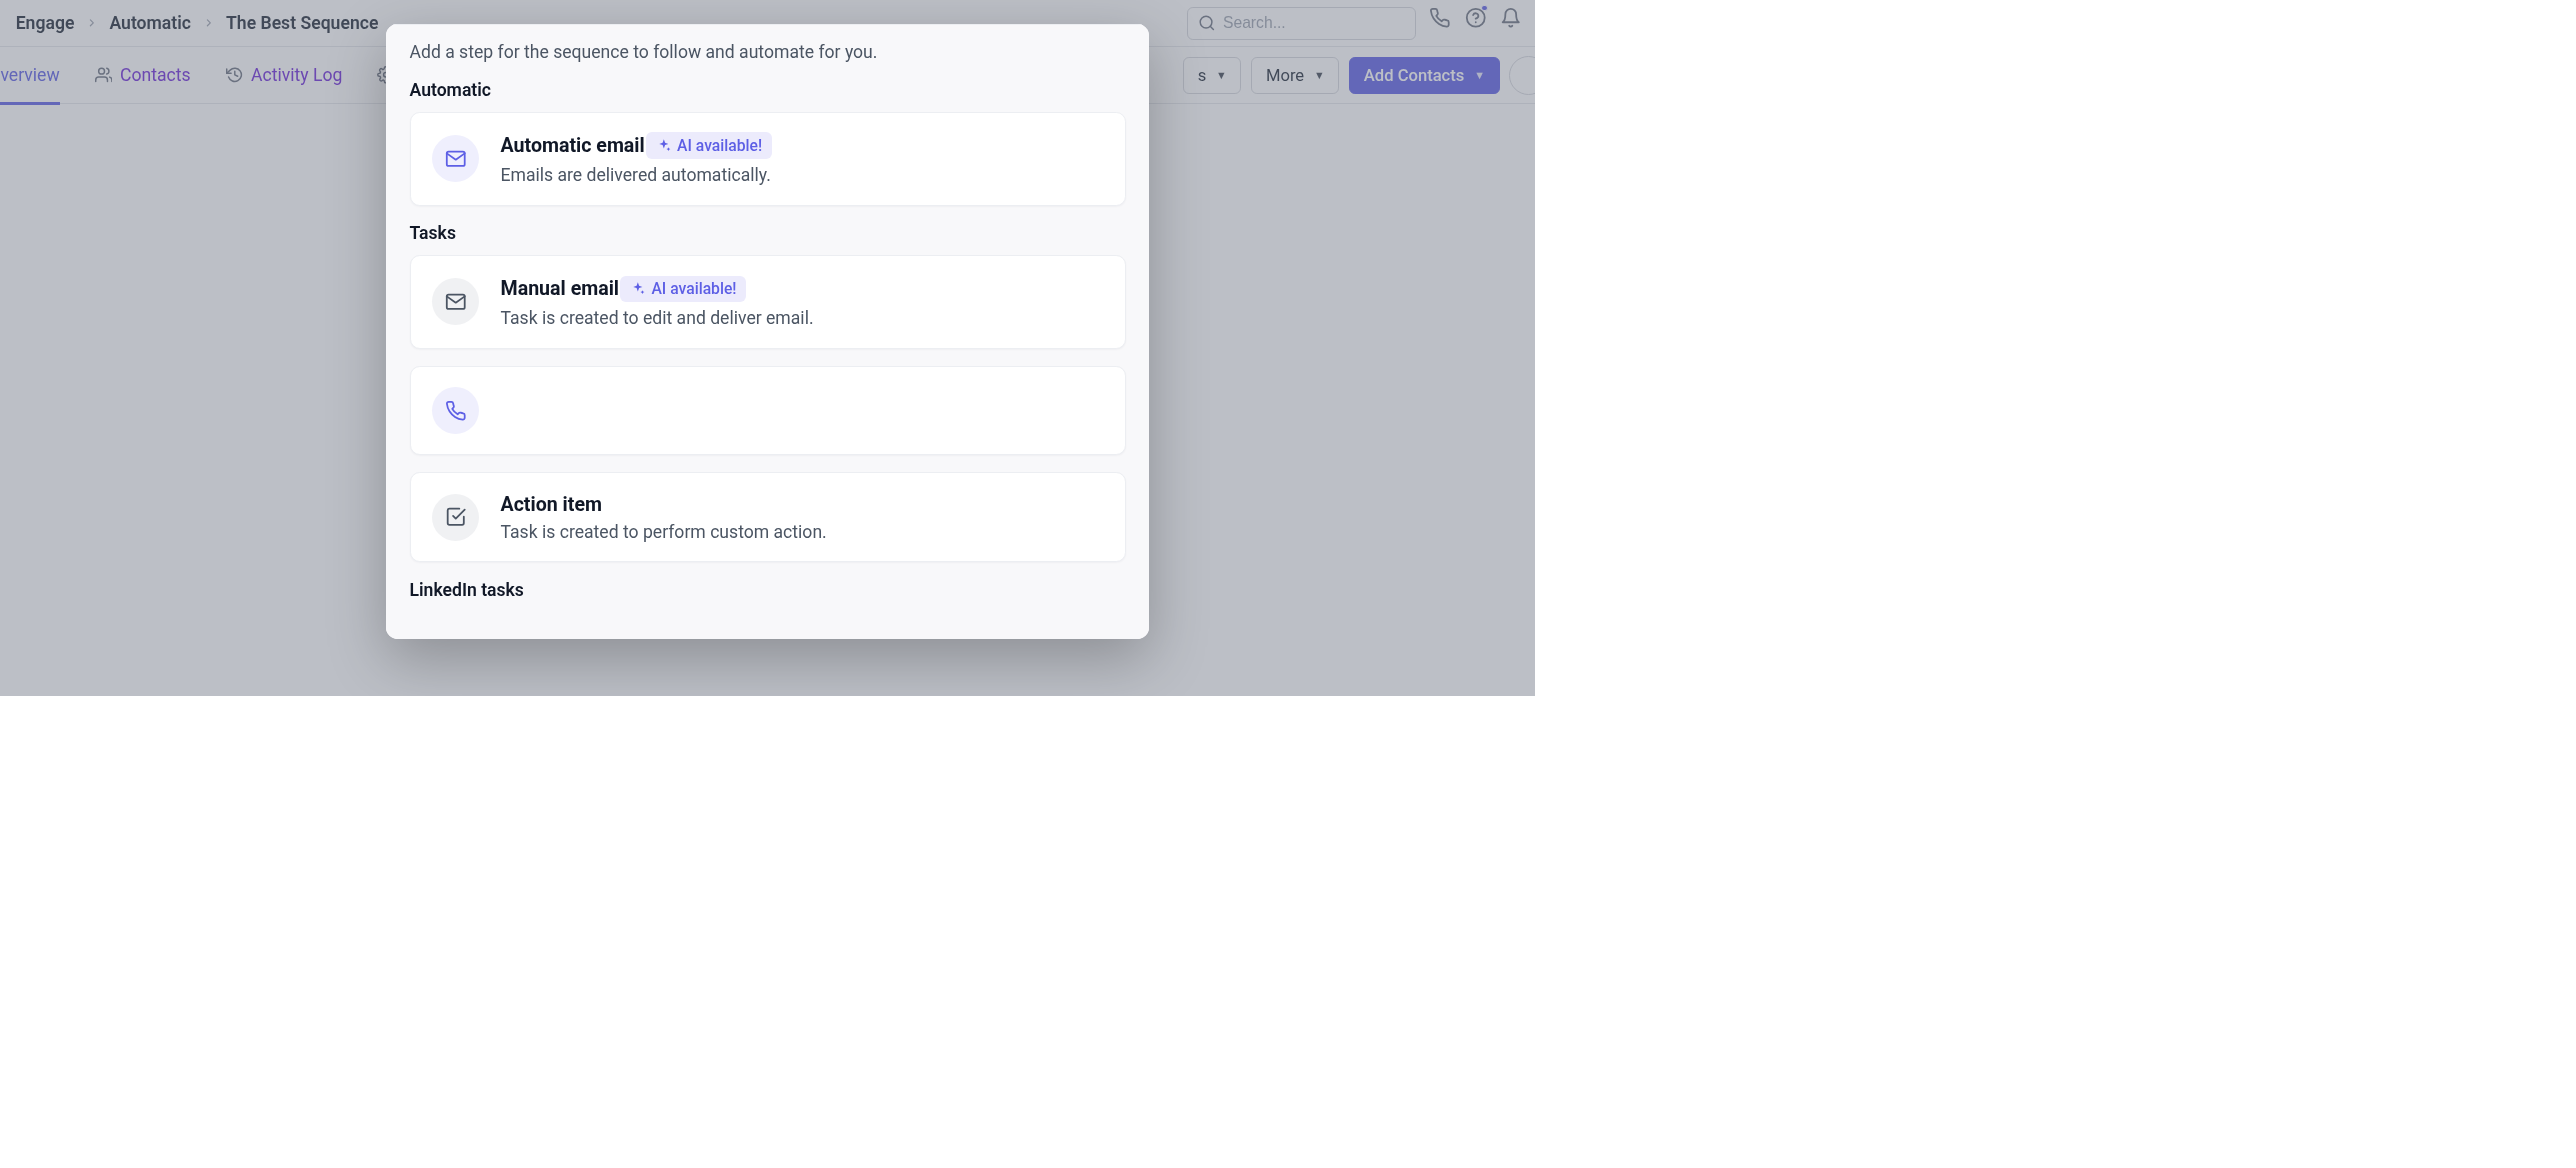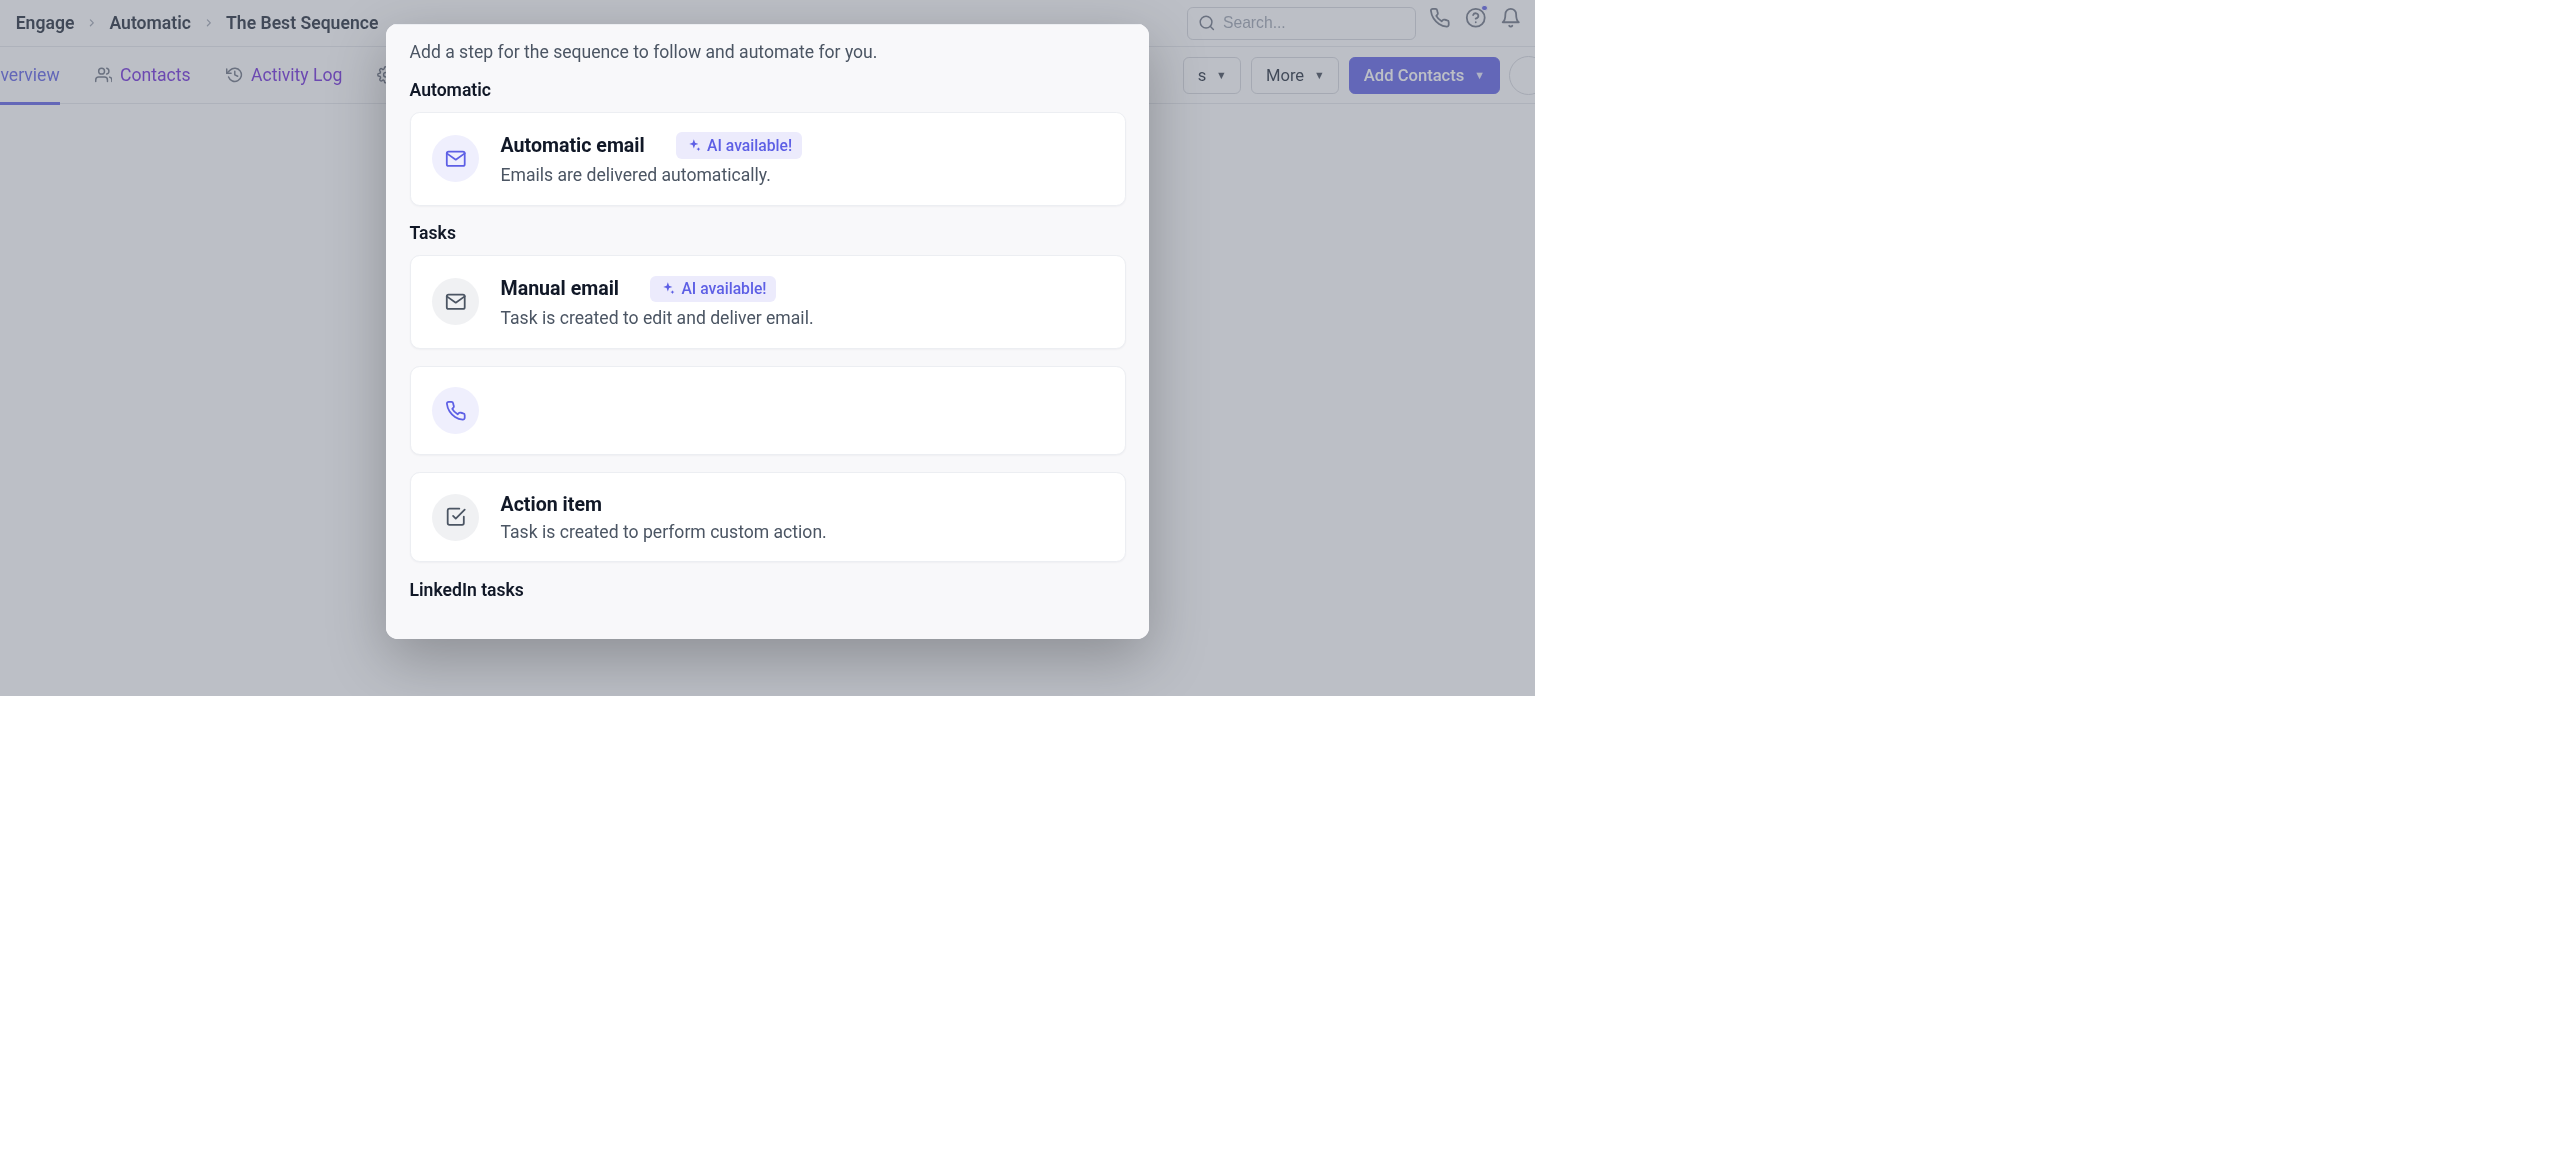--- a/index.html
+++ b/index.html
@@ -151,21 +151,21 @@
       margin-bottom: 17.6px;
       cursor: pointer;
     }
     .card .icon-circle {
       width: 47px; height: 47px; border-radius: 978px;
       display: flex; align-items: center; justify-content: center;
       background: #efeffd; color: #5d5fe5;
     }
     .card.gray .icon-circle { background: #f0f1f3; color: #4b5563; }
     .card .card-content { flex: 1; }
-    .card .title-row { display: flex; align-items: center; gap: 31px; }
+    .card .title-row { display: flex; align-items: center; gap: 1px; }
     .card .card-title { font-size: 19.6px; font-weight: 700; color: #111827; }
     .ai-badge {
       display: inline-flex;
       align-items: center;
       gap: 5.9px;
       background: #ecebfc;
       color: #5d5fe5;
       font-size: 15.7px;
       font-weight: 500;
       padding: 3.9px 9.8px;

